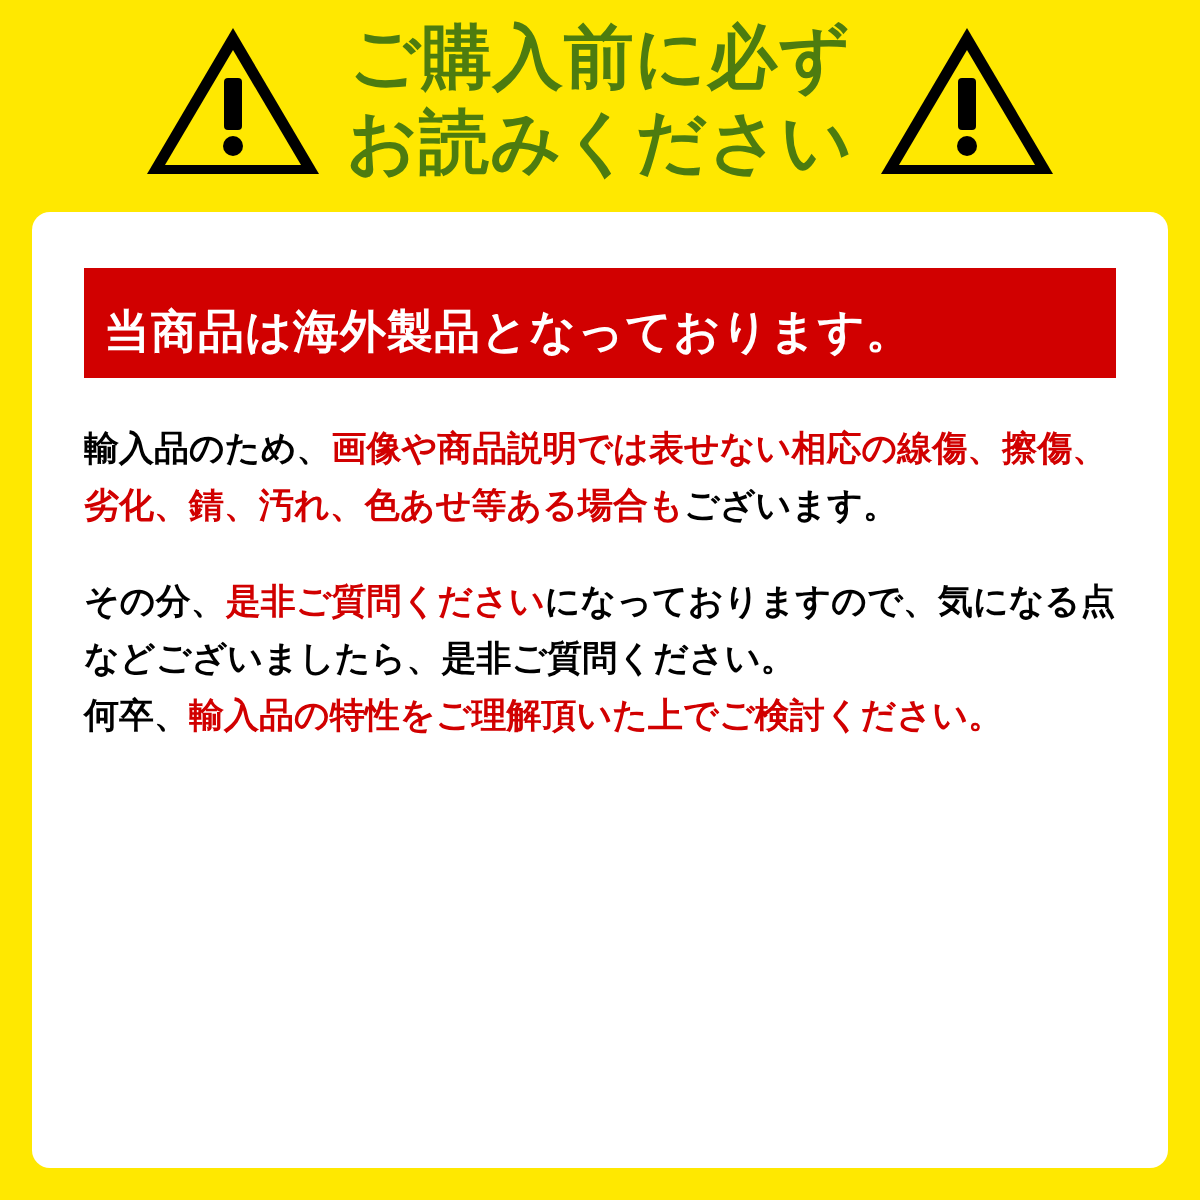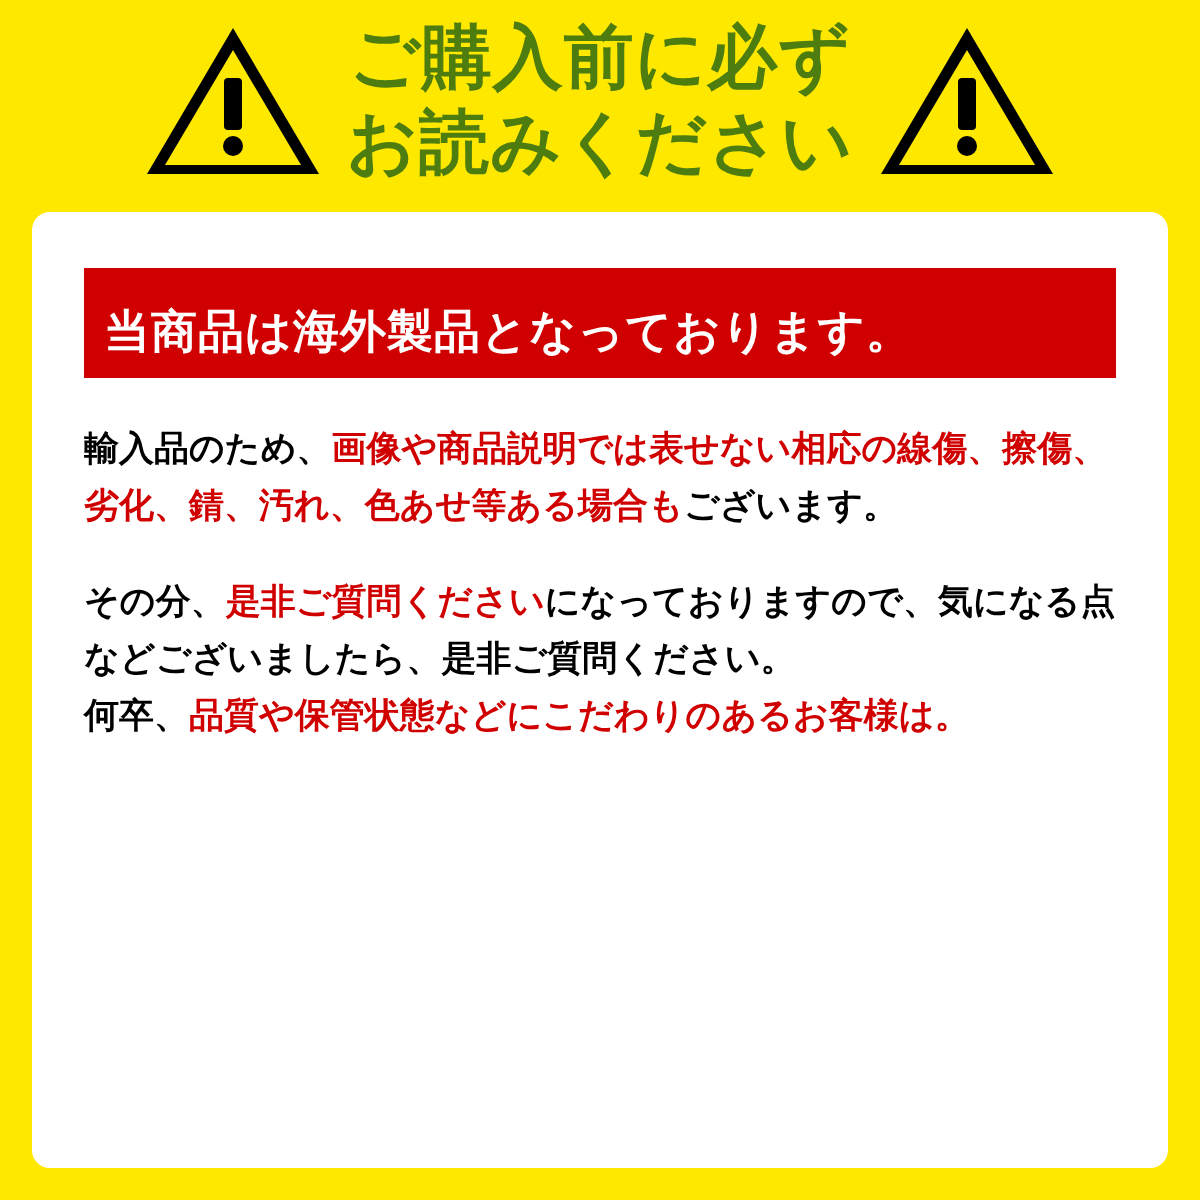--- a/index.html
+++ b/index.html
@@ -120,18 +120,18 @@
   </div>
 
   <div class="card">
 
     <div class="banner">当商品は海外製品となっております。</div>
 
     <div class="body-block">
       <p><span>輸入品のため、</span><span class="em">画像や商品説明では表せない相応の線傷、擦傷、劣化、錆、汚れ、色あせ等ある場合も</span><span>ございます。</span></p>
       <div class="gap"></div>
       <p><span>その分、</span><span class="em">是非ご質問ください</span><span>になっておりますので、気になる点などございましたら、是非ご質問ください。</span></p>
-      <p><span>何卒、</span><span class="em">品質や保管状態などにこだわりのあるお客様は。</span></p>
+      <p><span>何卒、</span><span class="em">輸入品の特性をご理解頂いた上でご検討ください。</span></p>
     </div>
 
   </div>
 
 </div>
 
 </body></html>

